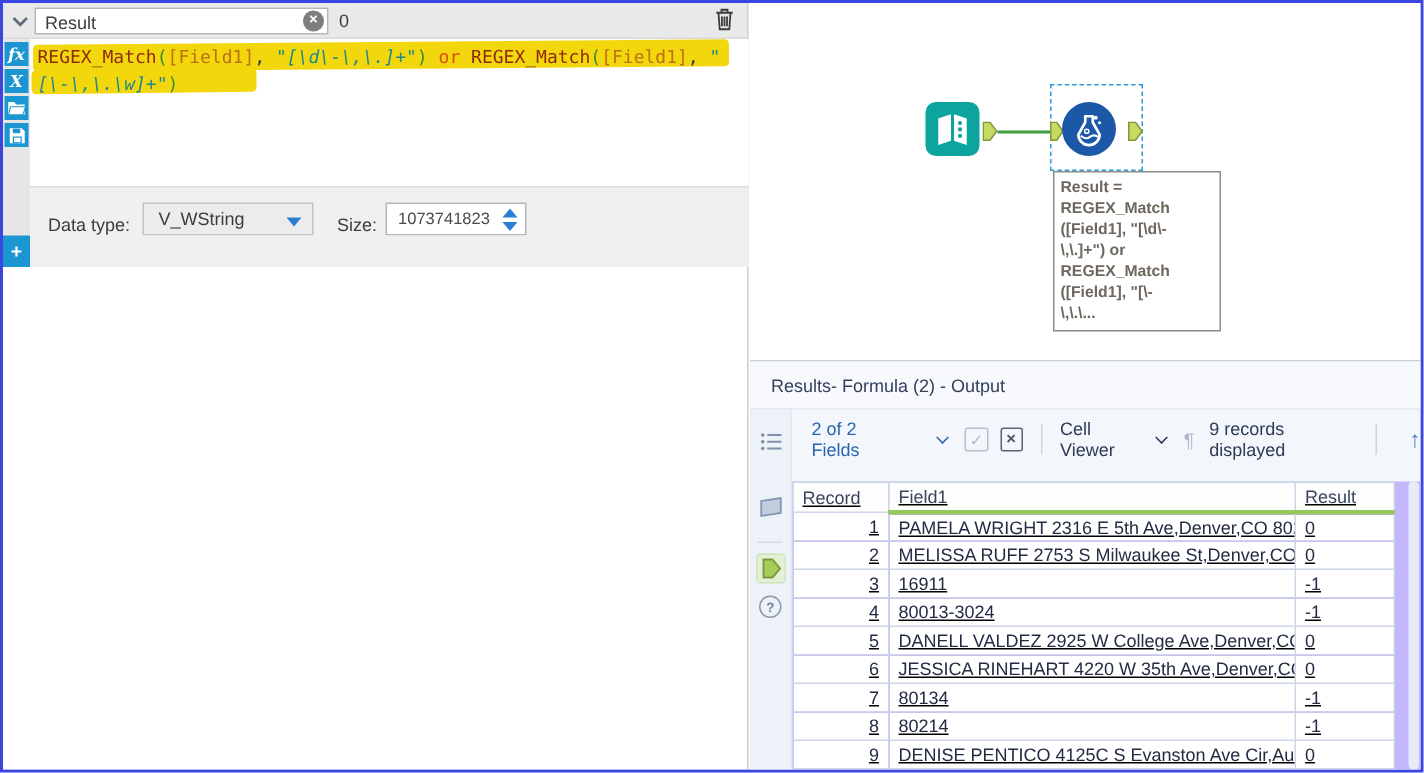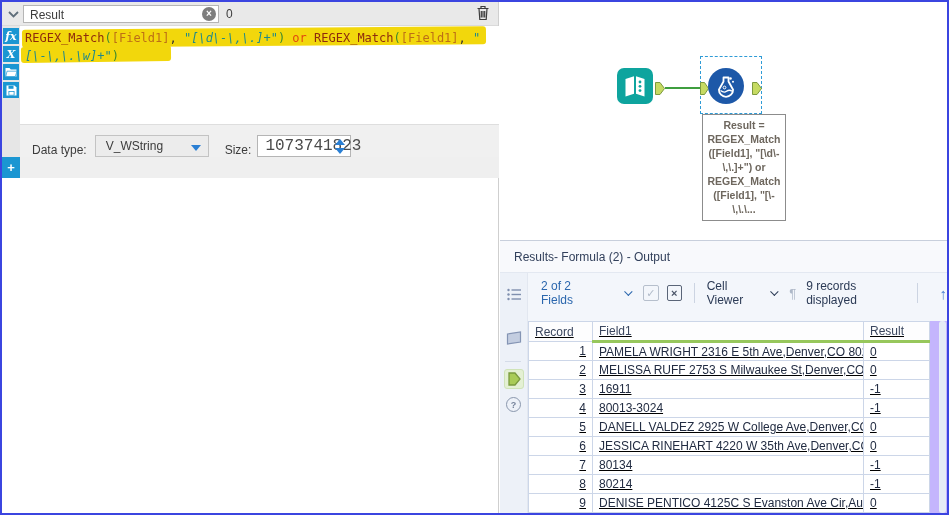--- a/index.html
+++ b/index.html
@@ -35,34 +35,34 @@
   .tok-str { color:#1f898b; font-style:italic; }
   .tok-kw { color:#e2490e; }
   .tok-plain { color:#333; }
 
   .dtype-row { position:absolute; left:18px; top:122px; width:479px; height:33px; background:#f0f0f0; border-top:1px solid #dedede; display:flex; align-items:flex-end; font-size:12px; color:#3c3c3c; }
   .dtype-label { margin-left:12px; }
   .dtype-select { margin-left:8px; width:114px; height:22px; background:#ececec; border:1px solid #c3c3c3; display:flex; align-items:center; padding-left:10px; position:relative; cursor:pointer; }
   .dtype-select .tri { position:absolute; right:7px; top:9px; width:0; height:0; border-left:5px solid transparent; border-right:5px solid transparent; border-top:6px solid #2a7fd4; }
   .size-label { margin-left:16px; }
   .size-box { margin-left:6px; width:94px; height:22px; background:#fff; border:1px solid #b5b5b5; display:flex; align-items:center; position:relative; }
-  .size-value { padding-left:7px; font-size:16px; color:#4a4a4a;font-family:Liberation Mono, monospace; }
+  .size-value { padding-left:7px; font-size:11px; color:#4a4a4a; }
   .spinner { position:absolute; right:1px; top:1px; width:18px; height:18px; display:flex; flex-direction:column; align-items:center; justify-content:center; gap:3px; cursor:pointer; }
   .spin-up { width:0;height:0;border-left:5px solid transparent;border-right:5px solid transparent;border-bottom:6px solid #2a7fd4; }
   .spin-dn { width:0;height:0;border-left:5px solid transparent;border-right:5px solid transparent;border-top:6px solid #2a7fd4; }
   .plus-row { position:absolute; left:18px; top:155px; width:479px; height:21px; background:#efefef; }
 
   
   .canvas { position:absolute; left:498px; top:0; width:447px; height:238px; background:#fff; }
   .tool-texinput { position:absolute; left:117px; top:66px; width:36px; height:36px; background:#0ea49e; border-radius:7px; cursor:pointer; }
   .anchor { position:absolute; cursor:pointer; }
   .conn-line { position:absolute; left:165px; top:85px; width:39px; height:2px; background:#3f9e3f; }
   .sel-box { position:absolute; left:200px; top:54px; width:62px; height:58px; border:1px dashed #2f9bd6; }
   .tool-formula { position:absolute; left:208px; top:66px; width:36px; height:36px; background:#1d58a8; border-radius:50%; cursor:pointer; }
-  .annotation { position:absolute; left:202px; top:112px; width:84px; background:#fff; border:1px solid #8c8c8c; padding:3px 4px 4px 4px; cursor:pointer;text-align:center; }
+  .annotation { position:absolute; left:202px; top:112px; width:112px; background:#fff; border:1px solid #8c8c8c; padding:3px 4px 4px 4px; cursor:pointer; }
   .ann-line { font-size:10.5px; line-height:14px; color:#6e675e; font-weight:bold; white-space:nowrap; overflow:hidden; }
 
   
   .results { position:absolute; left:498px; top:238px; width:447px; height:273px; background:#f3f6fb; border-top:1px solid #c8cfdc; }
   .res-header { position:absolute; left:0; top:0; width:100%; height:32px; background:#f8f9fc; border-bottom:1px solid #e3e8f1; font-size:12px; color:#33415c; display:flex; align-items:center; padding-left:14px; }
   .res-header b { font-weight:normal; }
   .icon-strip { position:absolute; left:0; top:32px; width:28px; bottom:0; background:#edf1f8; border-right:1px solid #e2e7f0; }
   .strip-ico { position:absolute; left:5px; width:18px; height:18px; display:flex; align-items:center; justify-content:center; cursor:pointer; }
   .strip-divider { position:absolute; left:5px; top:88px; width:16px; height:1px; background:#d4dbe8; }
   .out-anchor-ico { position:absolute; left:4px; top:96px; width:20px; height:20px; background:#e4f0d4; border:1px solid #cfe3b8; border-radius:3px; display:flex; align-items:center; justify-content:center; cursor:pointer; }

